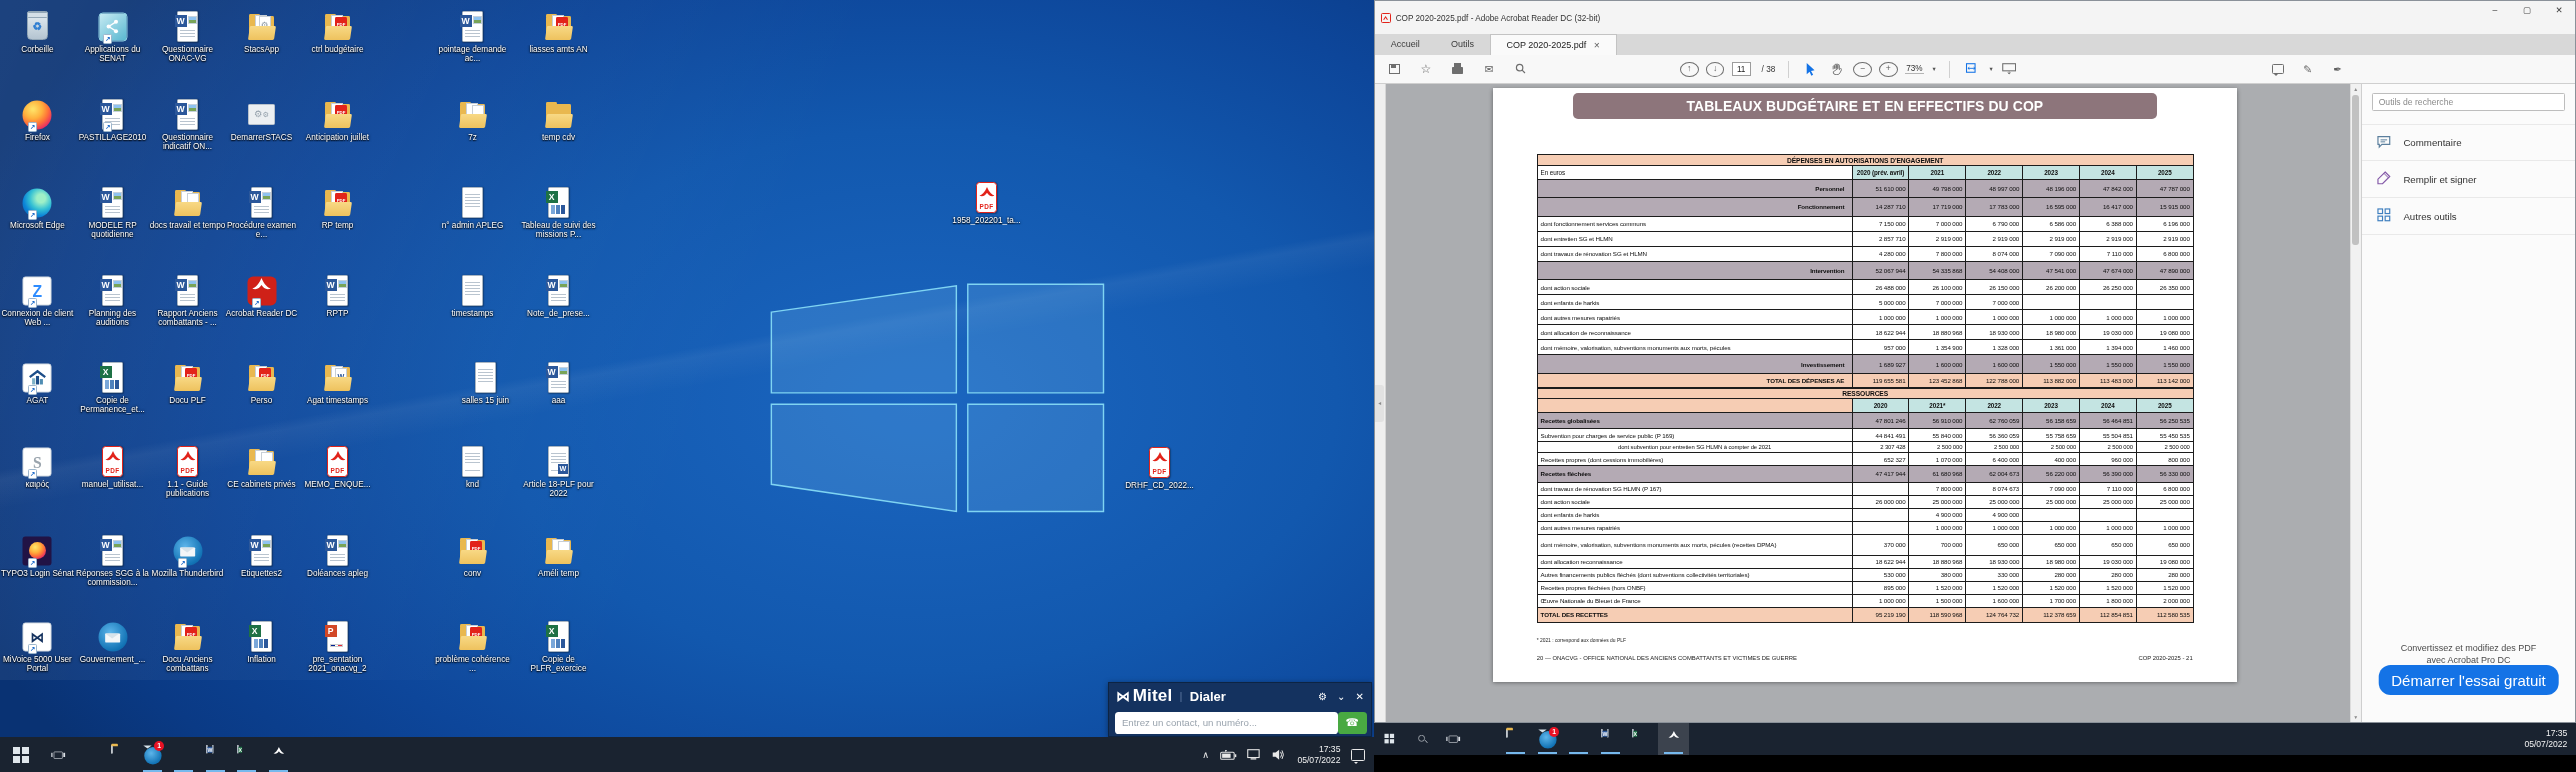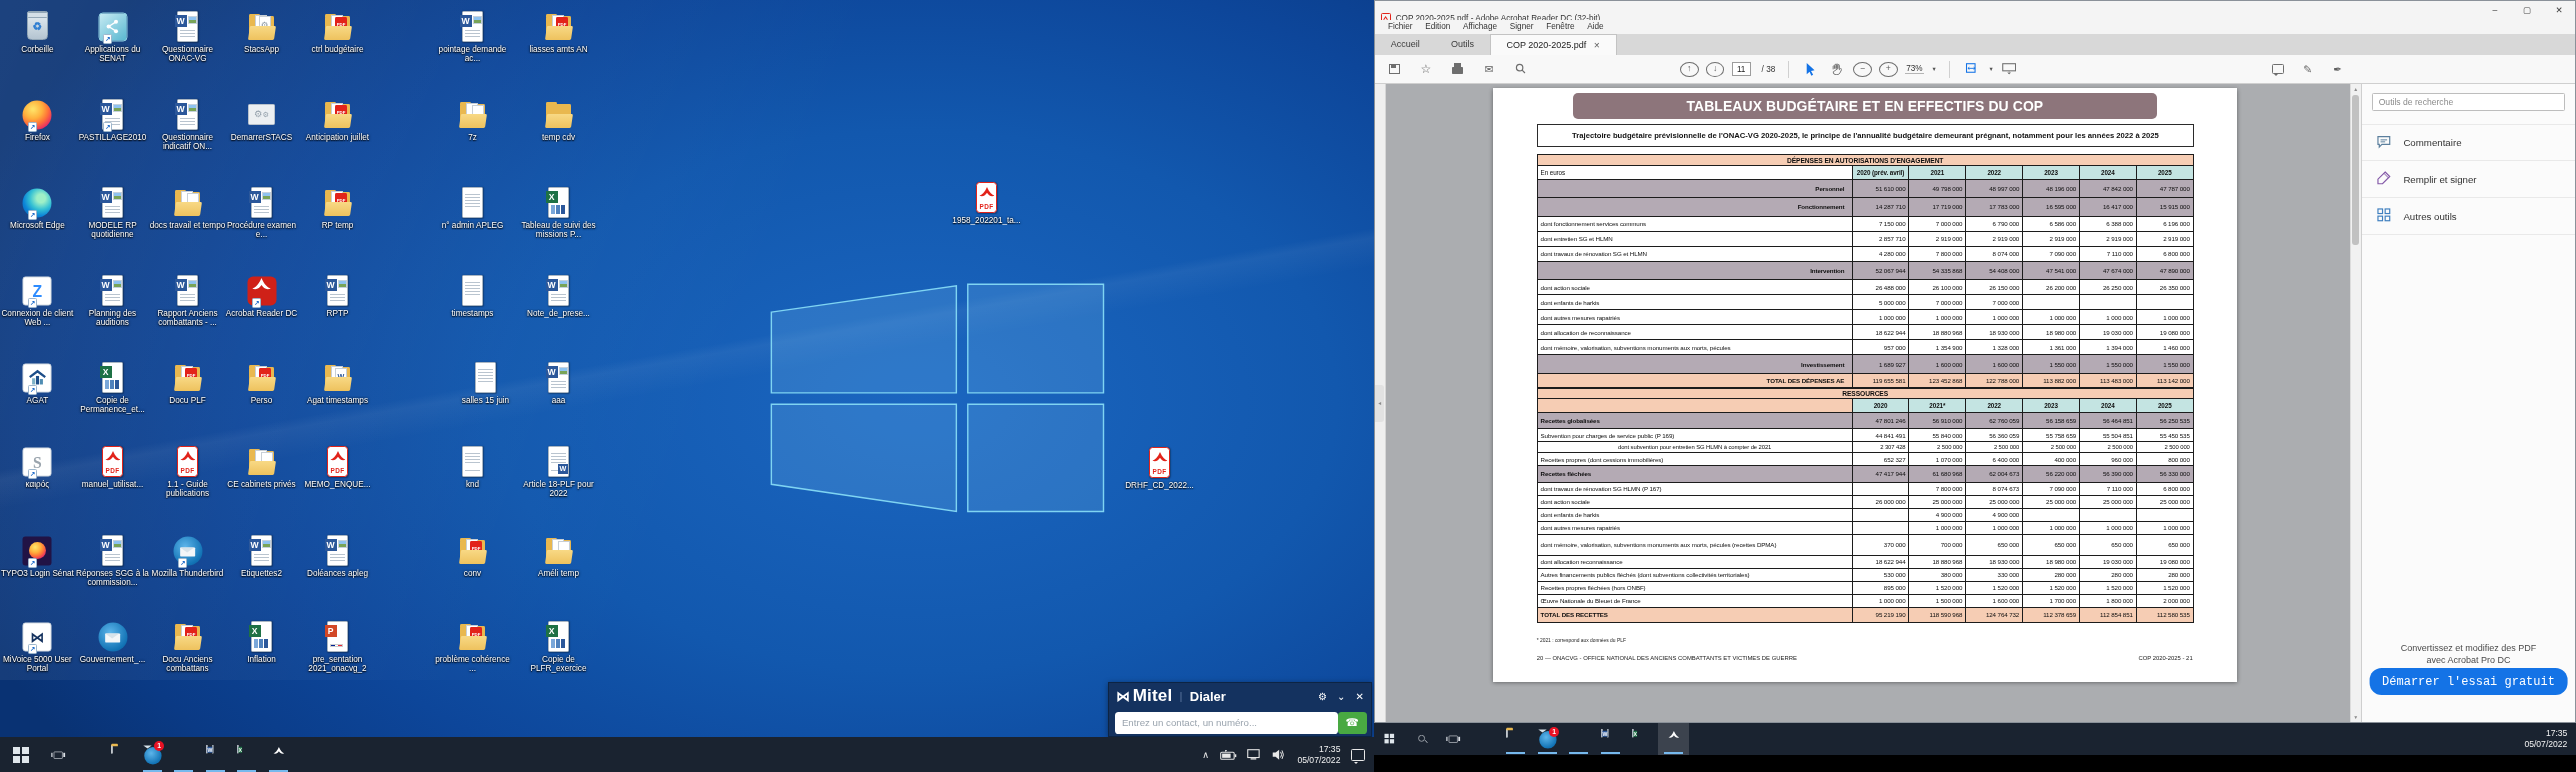--- a/index.html
+++ b/index.html
@@ -169,21 +169,21 @@
   .psearch{position:absolute;left:10px;right:10px;top:8.6px;height:18.6px;border:0.7px solid #bdbdbd;background:#fff;border-radius:1.4px;
     font-size:8.6px;color:#333;padding:0 5.7px;font-family:"Liberation Sans",sans-serif}
   .psearch::placeholder{color:#8a8a8a}
   .pitems{position:absolute;left:0;right:0;top:40px}
   .pitem{position:relative;height:37px;display:flex;align-items:center;padding-left:14.3px;gap:11.4px;border-bottom:0.7px solid #e9e9e9;cursor:pointer}
   .pitem:first-child{border-top:0.7px solid #e9e9e9}
   .pitem .lbl{font-size:9.7px;color:#333}
   .pitem svg{width:15.7px;height:15.7px}
   .promo{position:absolute;left:10px;right:10px;bottom:56px;text-align:center;font-size:9px;line-height:12px;color:#4a4a4a}
   .cta{position:absolute;left:50%;bottom:27px;transform:translateX(-50%);background:#1473e6;color:#fff;border:none;border-radius:12px;
-    padding:6.4px 13px;font-size:12px;white-space:nowrap;cursor:pointer;font-family:Liberation Mono, monospace}
+    padding:6.4px 13px;font-size:15px;white-space:nowrap;cursor:pointer;font-family:Liberation Sans, sans-serif}
 
   
   .pdfpage{position:absolute;left:107px;top:4.3px;width:744px;height:594px;background:#fff;box-shadow:0 0.7px 4.3px rgba(0,0,0,.45);color:#111}
   .banner{position:absolute;left:80px;top:4.3px;width:584px;height:26.5px;background:#8d757b;border-radius:5px;
     color:#fff;font-weight:bold;font-size:15px;text-align:center;line-height:26.5px;letter-spacing:0.1px}
   .banner span{display:inline-block;transform:scaleX(.93)}
   .subtitle{position:absolute;left:44px;top:36px;width:657px;height:23px;border:1.1px solid #2b2b2b;
     font-weight:bold;font-size:7.9px;text-align:center;line-height:21.5px}
   .subtitle span{display:inline-block;transform:scaleX(.97)}
   .tables{position:absolute;left:44px;top:66px;width:657px}
@@ -830,28 +830,20 @@
     <div class="acro">
       <div class="a-title">
         <span class="a-appico"></span>
         <span class="txt">COP 2020-2025.pdf - Adobe Acrobat Reader DC (32-bit)</span>
         <span class="winctl">
           <span>–</span>
           <span>▢</span>
           <span class="cls">✕</span>
         </span>
       </div>
-      <div class="a-menu" id="a-menu">
-          <span>Fichier</span>
-          <span>Edition</span>
-          <span>Affichage</span>
-          <span>Signer</span>
-          <span>Fenêtre</span>
-          <span>Aide</span>
-        </div>
       <div class="a-tabs">
         <span id="a-tabs-host" style="display:flex">
             <span class="a-tab">Accueil</span>
             <span class="a-tab">Outils</span>
           </span>
         <span class="a-tab doc">
           <span>COP 2020-2025.pdf</span>
           <span class="x">✕</span>
         </span>
       </div>
@@ -916,21 +908,20 @@
         </div>
       </div>
 
       <div class="a-content">
         <div class="navstrip">
           <span class="navhdl">◂</span>
         </div>
         <div class="docarea">
           <div class="pdfpage">
             <div class="banner"><span>TABLEAUX BUDGÉTAIRE ET EN EFFECTIFS DU COP</span></div>
-            <div class="subtitle"><span>Trajectoire budgétaire prévisionnelle de l'ONAC-VG 2020-2025, le principe de l'annualité budgétaire demeurant prégnant, notamment pour les années 2022 à 2025</span></div>
             <div class="tables">
               <table class="pdftbl" id="t1">
                   <colgroup>
                     <col style="width:48%">
                     <col style="width:8.6667%">
                     <col style="width:8.6667%">
                     <col style="width:8.6667%">
                     <col style="width:8.6667%">
                     <col style="width:8.6667%">
                     <col style="width:8.6667%">

